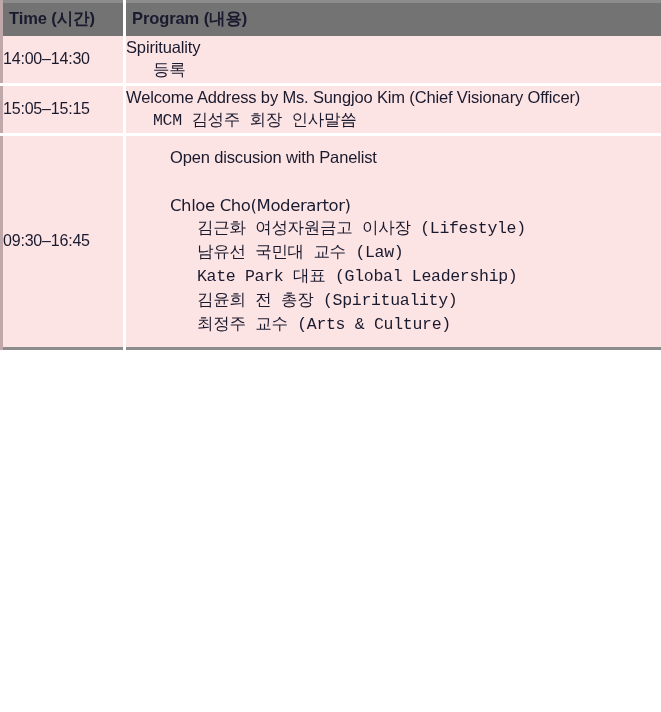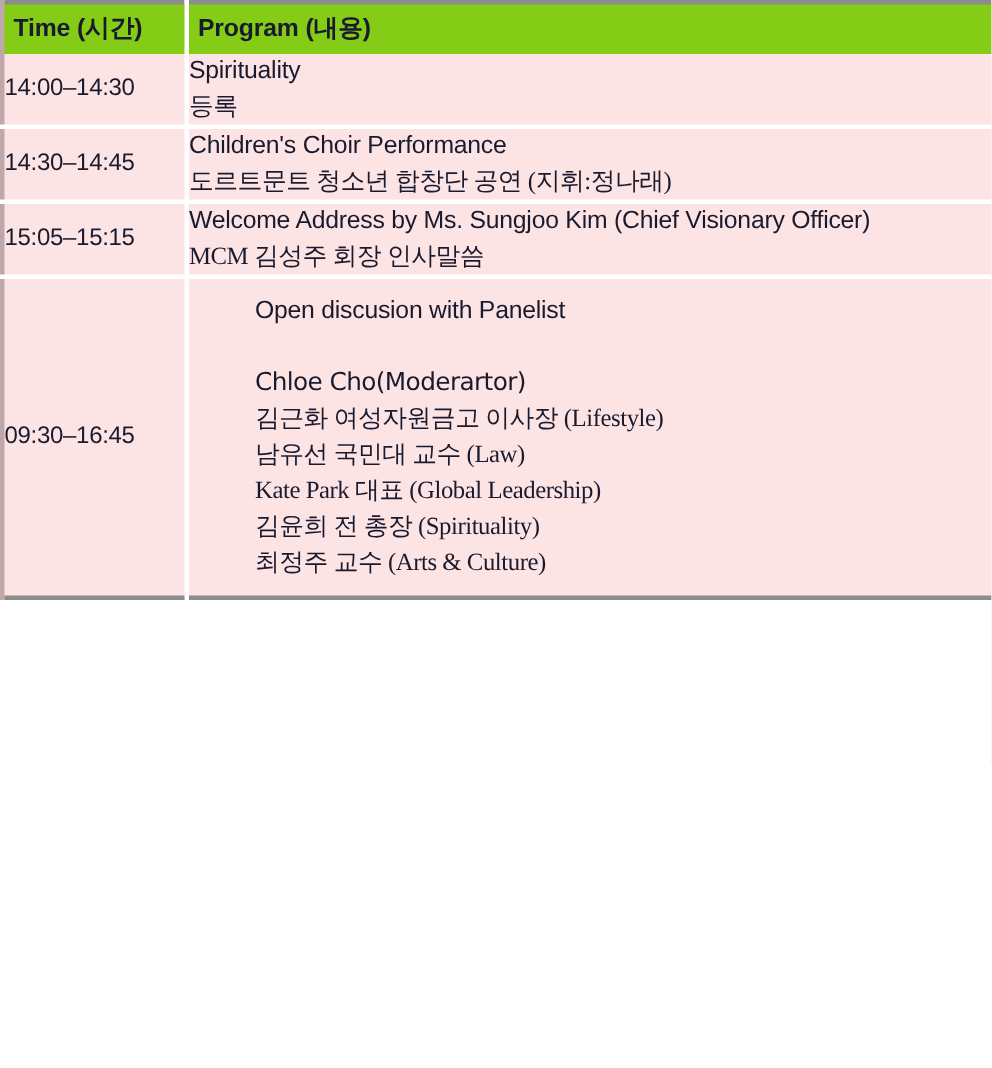--- a/index.html
+++ b/index.html
@@ -37,21 +37,21 @@
     text-align: left;
     color: #1a1a2e;
   }
 
   .schedule-table tr:last-child th,
   .schedule-table tr:last-child td {
     border-bottom: none;
   }
 
   .header-row th {
-    background: #84cc16;
+    background: #737373;
     font-weight: bold;
     font-size: 16.5px;
     padding: 5px 6px 6px 6px;
     letter-spacing: -0.1px;
     border-bottom: 3px solid #ffffff;
   }
 
   .cell-time {
     font-size: 16px;
     padding: 4px 6px 4px 6px;
@@ -70,22 +70,23 @@
     white-space: pre-wrap;
   }
 
   
   .line.latin {
     letter-spacing: -0.15px;
   }
 
   
   .line.korean {
-    font-family: Liberation Serif, serif;
+    font-family: Liberation Mono, monospace;
     letter-spacing: -0.3px;
+    margin-left: 27px;
   }
 
   
   .cell-program.panel {
     padding-top: 10px;
     padding-bottom: 10px;
     line-height: 1.45;
     padding-left: 44px;
   }
   .cell-program.panel .line.latin {
@@ -116,27 +117,20 @@
   </thead>
   <tbody id="schedule-body">
       <tr>
         <td class="cell-time">14:00–14:30</td>
         <td class="cell-program">
           <span class="line latin">Spirituality</span>
           <span class="line korean">등록</span>
         </td>
       </tr>
       <tr>
-        <td class="cell-time">14:30–14:45</td>
-        <td class="cell-program">
-          <span class="line latin">Children's Choir Performance</span>
-          <span class="line korean">도르트문트 청소년 합창단 공연 (지휘:정나래)</span>
-        </td>
-      </tr>
-      <tr>
         <td class="cell-time">15:05–15:15</td>
         <td class="cell-program">
           <span class="line latin">Welcome Address by Ms. Sungjoo Kim (Chief Visionary Officer)</span>
           <span class="line korean">MCM 김성주 회장 인사말씀</span>
         </td>
       </tr>
       <tr>
         <td class="cell-time">09:30–16:45</td>
         <td class="cell-program panel">
           <span class="line intro">Open discusion with Panelist</span>

